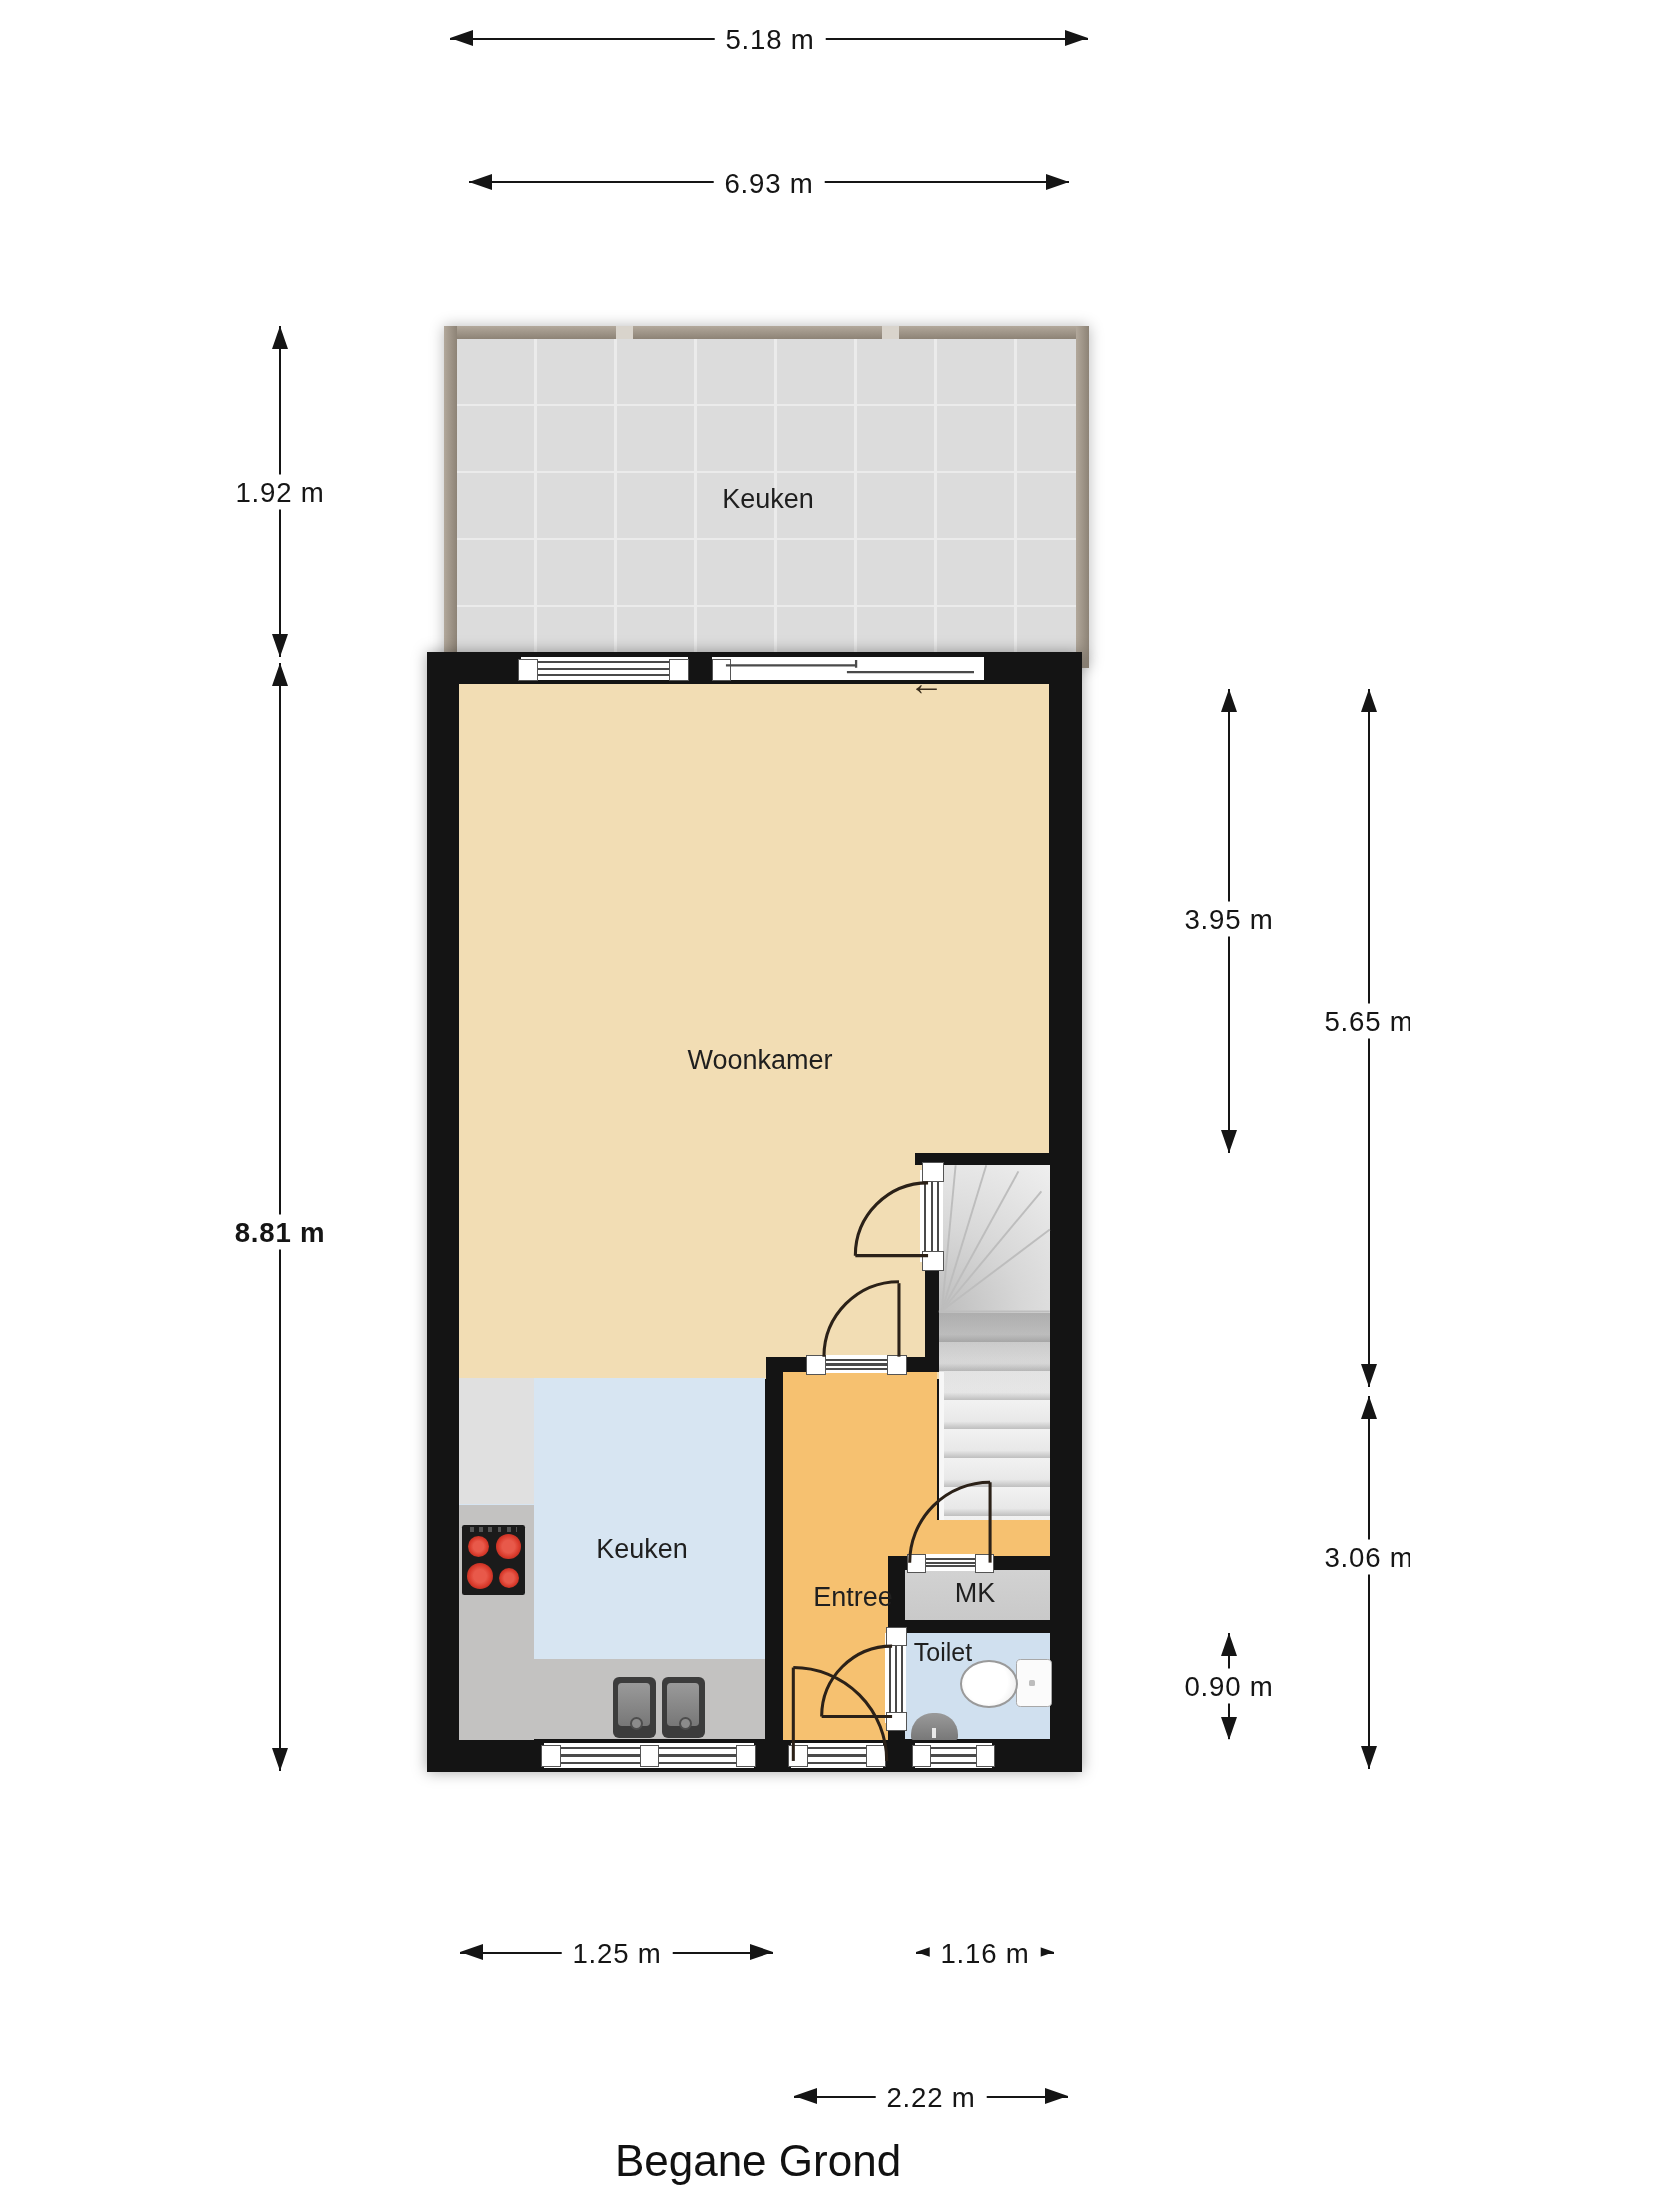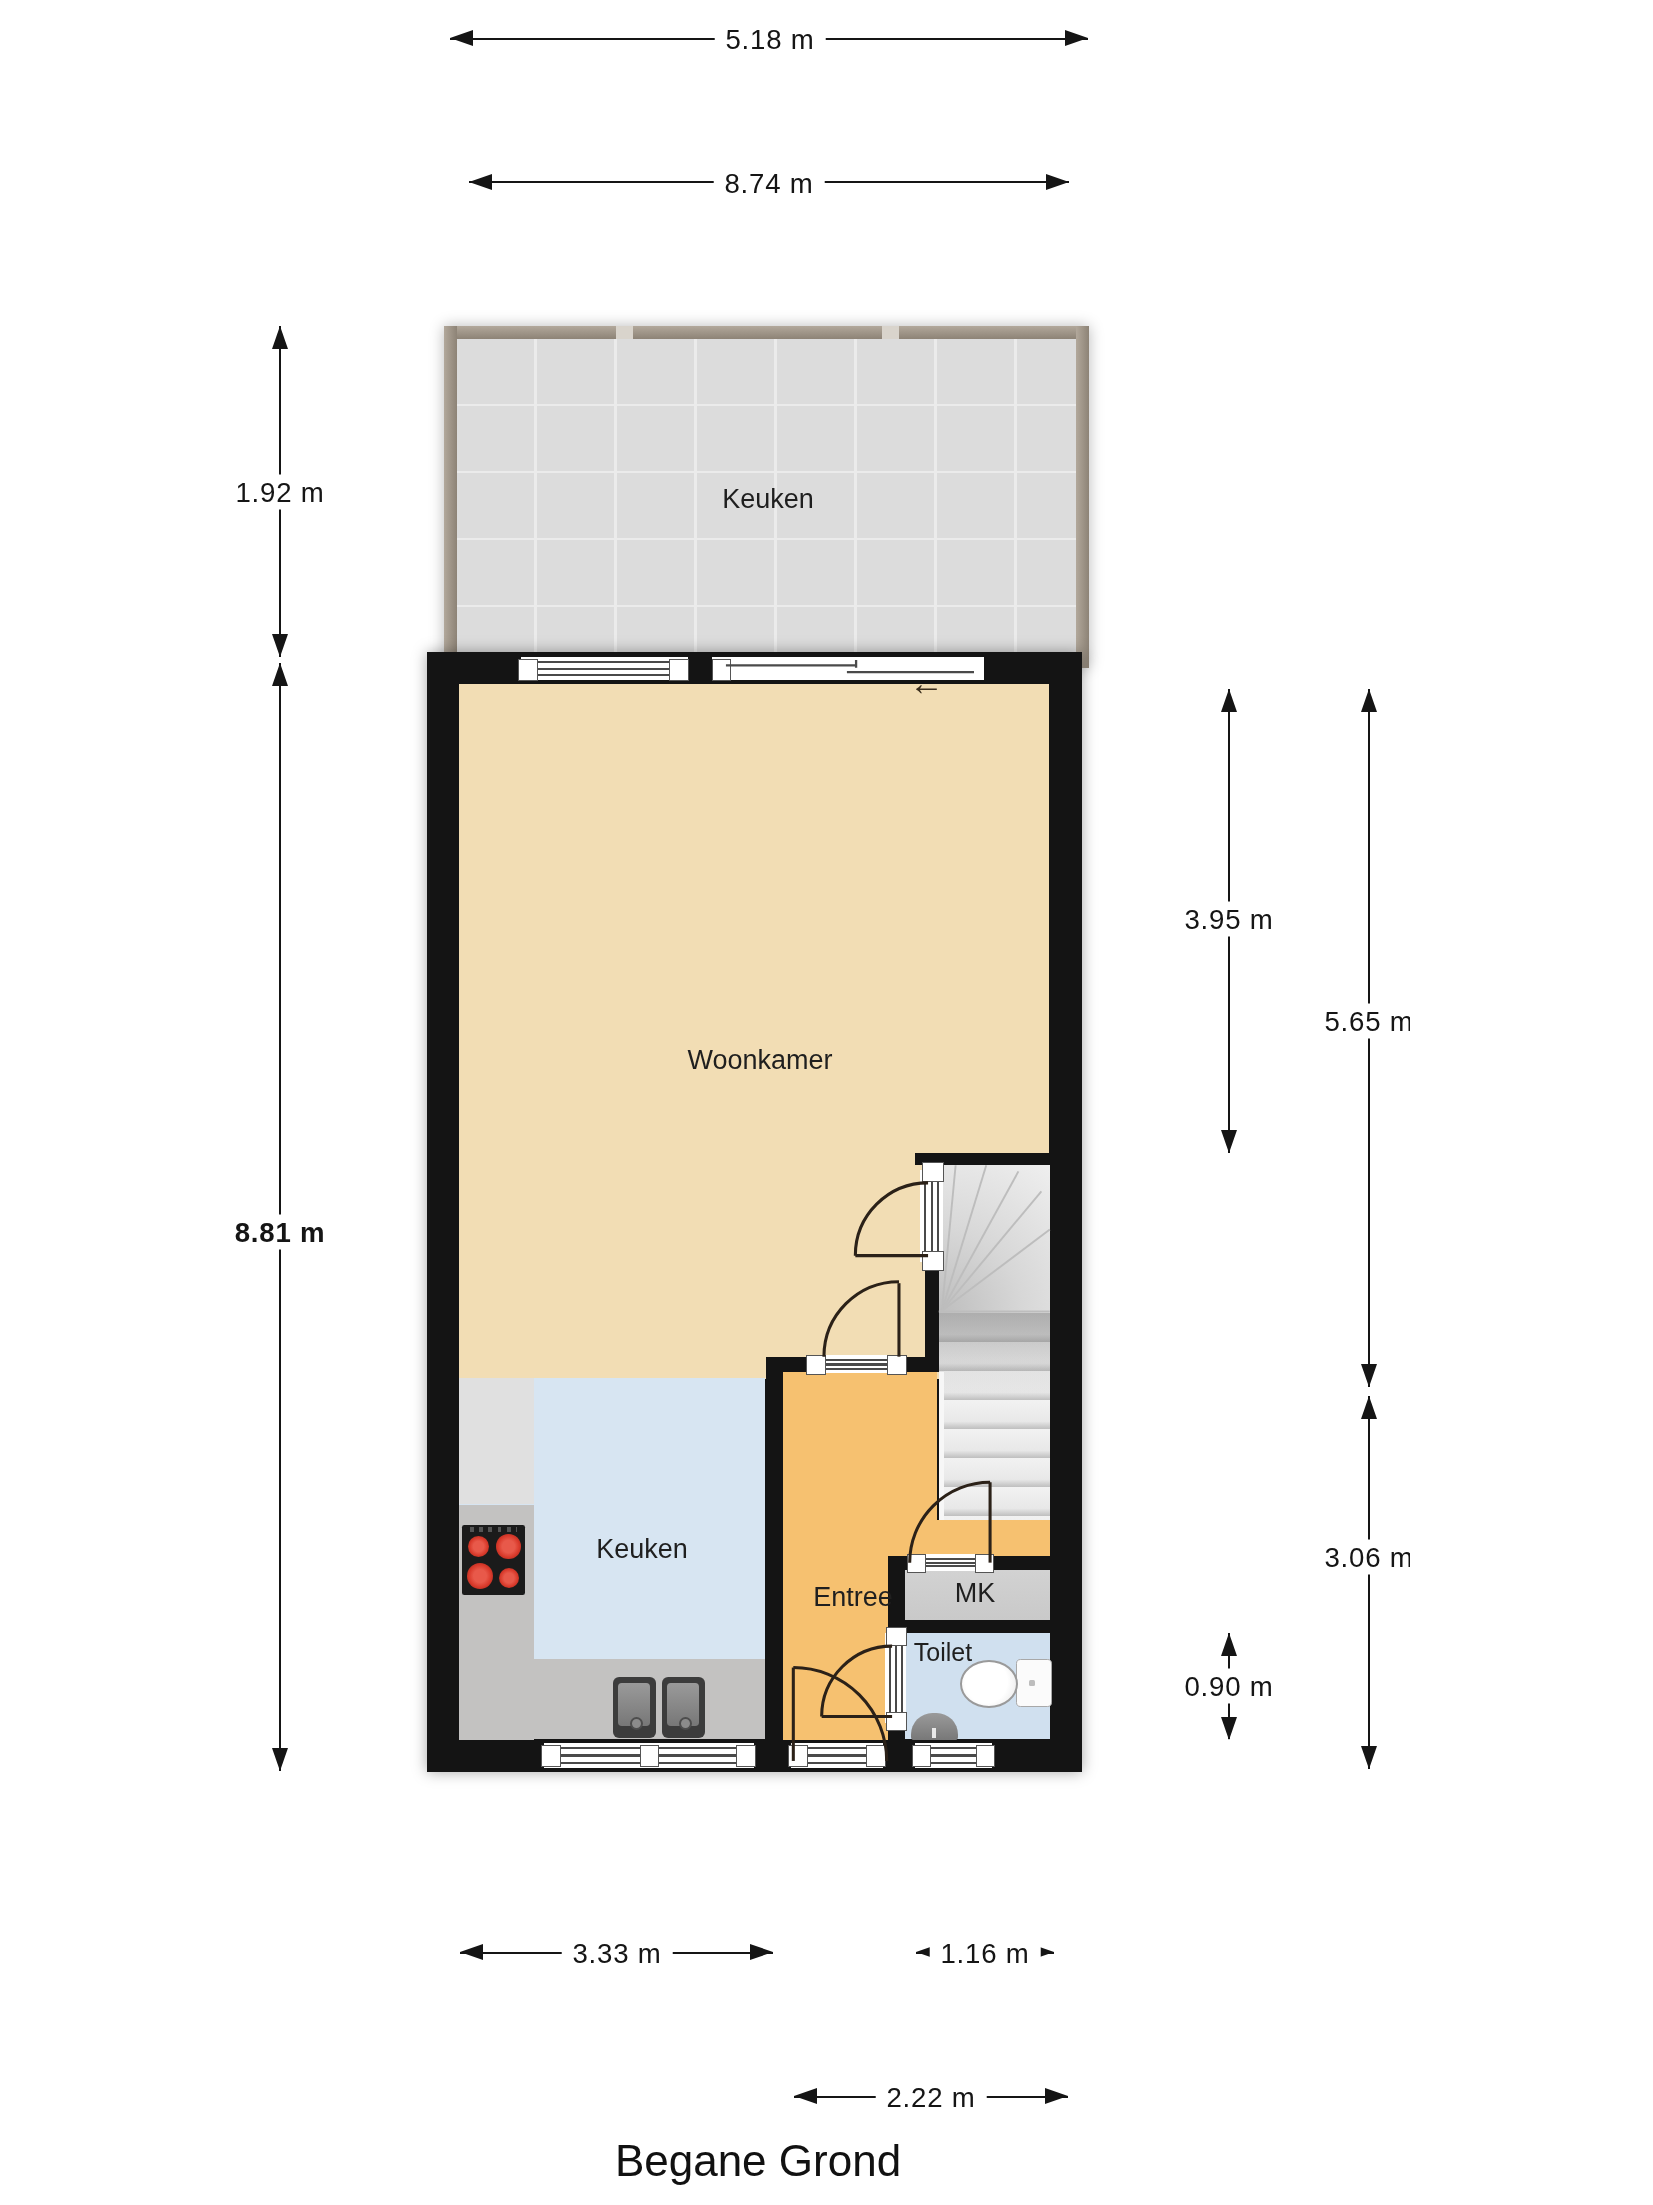--- a/index.html
+++ b/index.html
@@ -44,21 +44,21 @@
   <div>
     <div class="dline-h" style="left:450px;top:38px;width:638px;"></div>
     <div class="ah ah-left" style="left:450px;top:30px;"></div>
     <div class="ah ah-right" style="left:1065px;top:30px;"></div>
     <div class="dim-label" style="left:770px;top:39px;">5.18 m</div>
   </div>
   <div>
     <div class="dline-h" style="left:469px;top:181px;width:600px;"></div>
     <div class="ah ah-left" style="left:469px;top:174px;"></div>
     <div class="ah ah-right" style="left:1046px;top:174px;"></div>
-    <div class="dim-label" style="left:769px;top:183px;">8.74 m</div>
+    <div class="dim-label" style="left:769px;top:183px;">6.93 m</div>
   </div>
 
   <div>
     <div class="dline-v" style="left:279px;top:326px;height:331px;"></div>
     <div class="ah ah-up" style="left:272px;top:326px;"></div>
     <div class="ah ah-down" style="left:272px;top:634px;"></div>
     <div class="dim-label" style="left:280px;top:492px;">1.92 m</div>
   </div>
   <div>
     <div class="dline-v" style="left:279px;top:663px;height:1108px;"></div>
@@ -89,21 +89,21 @@
     <div class="dline-v" style="left:1228px;top:1633px;height:106px;"></div>
     <div class="ah ah-up" style="left:1221px;top:1633px;"></div>
     <div class="ah ah-down" style="left:1221px;top:1717px;"></div>
     <div class="dim-label" style="left:1229px;top:1686px;">0.90 m</div>
   </div>
 
   <div>
     <div class="dline-h" style="left:460px;top:1952px;width:313px;"></div>
     <div class="ah ah-left" style="left:460px;top:1944px;"></div>
     <div class="ah ah-right" style="left:750px;top:1944px;"></div>
-    <div class="dim-label" style="left:617px;top:1953px;">3.33 m</div>
+    <div class="dim-label" style="left:617px;top:1953px;">1.25 m</div>
   </div>
   <div>
     <div class="dline-h" style="left:916px;top:1952px;width:138px;"></div>
     <div class="ah ah-left" style="left:916px;top:1944px;"></div>
     <div class="ah ah-right" style="left:1031px;top:1944px;"></div>
     <div class="dim-label" style="left:985px;top:1953px;">1.16 m</div>
   </div>
   <div>
     <div class="dline-h" style="left:794px;top:2096px;width:274px;"></div>
     <div class="ah ah-left" style="left:794px;top:2088px;"></div>

